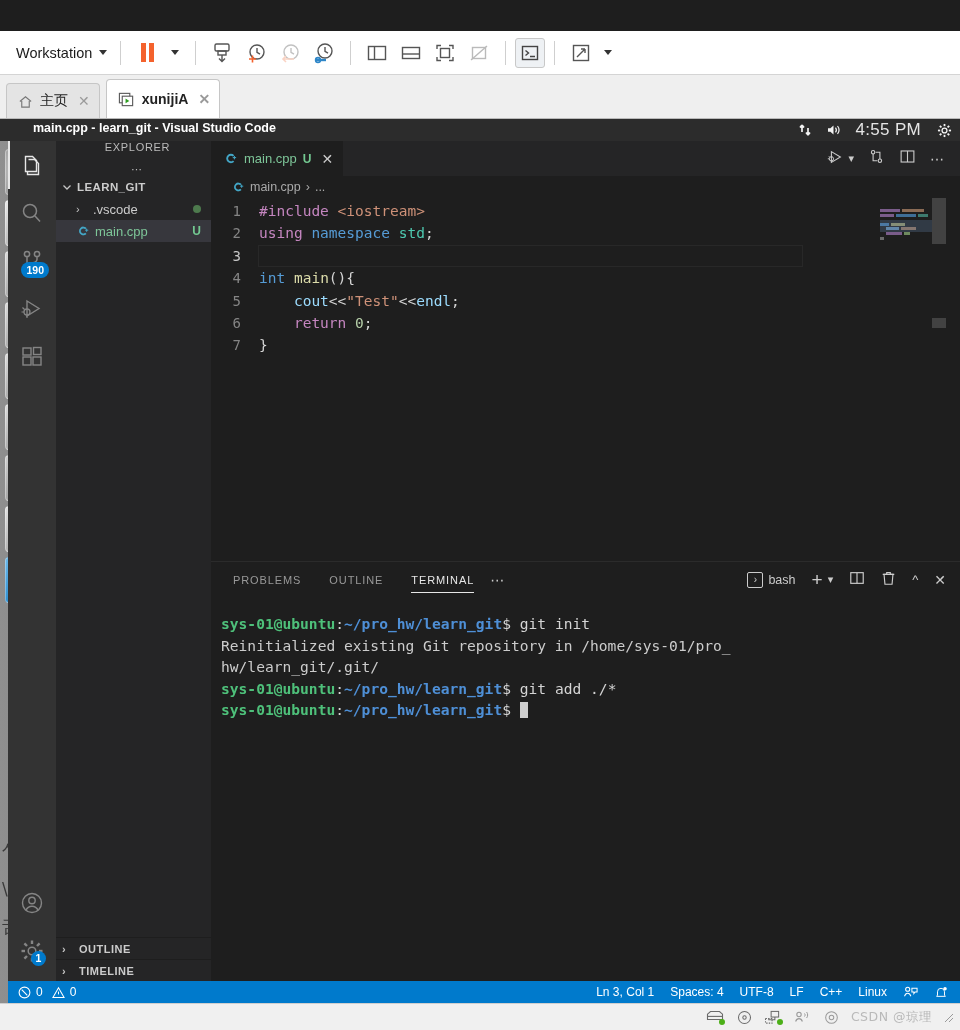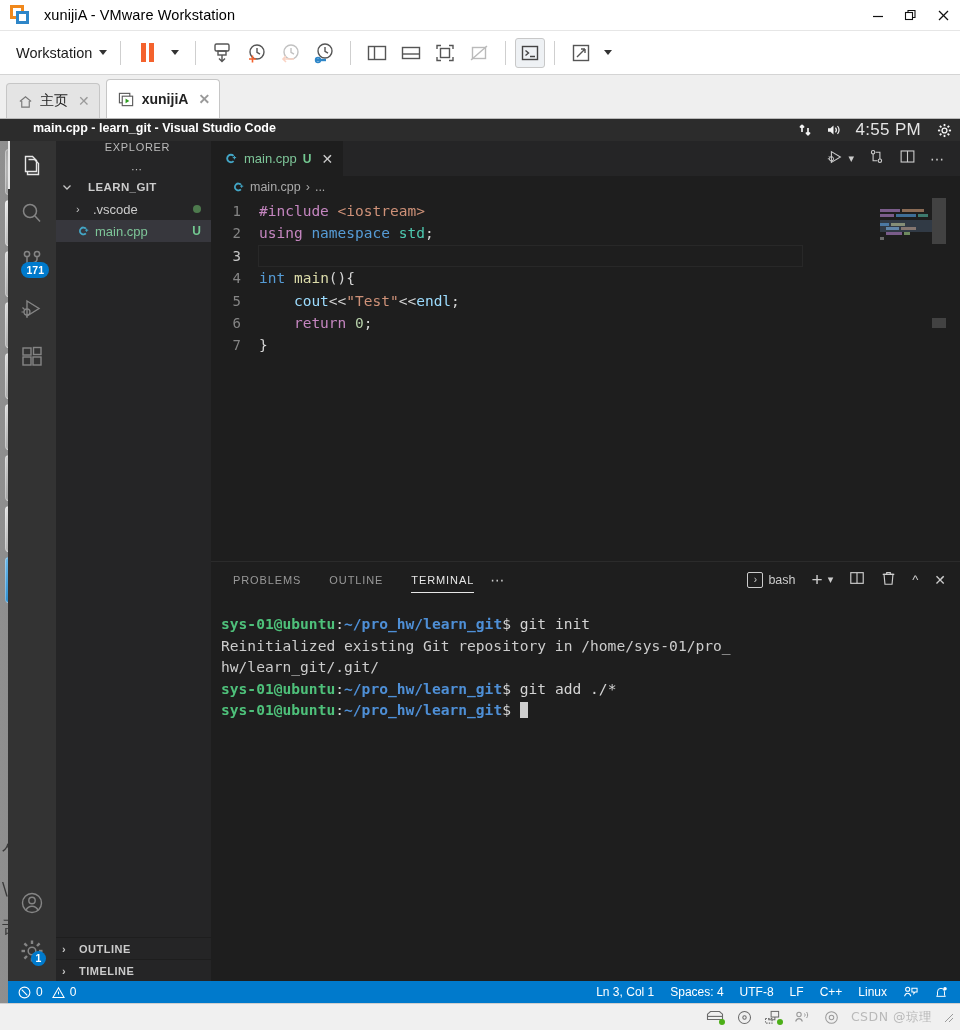--- a/index.html
+++ b/index.html
@@ -127,21 +127,21 @@
   }
   .badge.small { right:10px; bottom:9px; min-width:15px; height:15px; line-height:15px; padding:0 4px; border-radius:8px;}
   .act-bottom { position:absolute; bottom:6px; left:0; width:48px; }
 
   .sidebar { width:155px; background:#252526; position:relative; }
   .sb-head {
     height:35px; display:flex; align-items:center; justify-content:space-between;
     padding:0 12px 0 20px; color:#bbbbbb; font-size:11px; letter-spacing:.7px;flex-direction:column;
   }
   .sb-root {
-    height:22px; display:flex; align-items:center; gap:15px; padding-left:5px;
+    height:22px; display:flex; align-items:center; gap:4px; padding-left:5px;
     color:#cccccc; font-size:11.5px; font-weight:bold; letter-spacing:.4px;
   }
   .sb-row {
     height:22px; display:flex; align-items:center; padding-left:20px; padding-right:10px;
     color:#cccccc; font-size:13px; gap:5px;
   }
   .sb-row.selected { background:#37373d; }
   .sb-row .name { flex:1; }
   .chev { width:12px; color:#c5c5c5; font-size:11px; display:inline-block; }
   .dot-green { width:8px; height:8px; border-radius:50%; background:#4d7a4d; }
@@ -248,46 +248,20 @@
   .tray-ico { position:relative; width:19px; height:16px; display:flex; align-items:center; justify-content:center; }
   .tray-dot { position:absolute; right:0; bottom:0; width:6px; height:6px; border-radius:50%; background:#4caf18; }
   .watermark { color:#b9b9b9; font-size:12.5px; letter-spacing:.5px; }
   .grip { width:12px; height:12px; }
 </style>
 </head>
 <body>
 
 <div id="root">
 
-  <div class="vm-titlebar">
-    <div class="vm-logo">
-      <div class="sq1"></div>
-        <div class="sq2"></div>
-    </div>
-    <div class="vm-title">xunijiA - VMware Workstation</div>
-    <div class="win-ctrls">
-      <div class="win-btn">
-        <svg width="12" height="12" viewBox="0 0 12 12">
-            <line x1="1" y1="6.5" x2="11" y2="6.5" stroke="#111" stroke-width="1.2"></line>
-          </svg>
-      </div>
-      <div class="win-btn">
-        <svg width="13" height="13" viewBox="0 0 13 13">
-            <rect x="1.5" y="3.5" width="7" height="7" fill="none" stroke="#111" stroke-width="1.1"></rect>
-            <path d="M4 3.5V1.5h7v7H9" fill="none" stroke="#111" stroke-width="1.1"></path>
-          </svg>
-      </div>
-      <div class="win-btn">
-        <svg width="13" height="13" viewBox="0 0 13 13">
-            <line x1="2" y1="2" x2="11" y2="11" stroke="#111" stroke-width="1.2"></line>
-            <line x1="11" y1="2" x2="2" y2="11" stroke="#111" stroke-width="1.2"></line>
-          </svg>
-      </div>
-    </div>
-  </div>
 
   <div class="vm-toolbar">
     <div class="tb-menu">
       <span>Workstation</span>
       <span class="caret"></span>
     </div>
     <div class="tb-sep"></div>
     <div class="tb-item">
       <span class="pause-ico">
           <i></i>
@@ -517,21 +491,21 @@
               <line x1="16" y1="16" x2="21" y2="21.5" stroke="currentColor" stroke-width="1.5"></line>
             </svg>
           </div>
           <div class="act-item">
             <svg width="26" height="26" viewBox="0 0 26 26">
               <circle cx="8" cy="6" r="2.6" fill="none" stroke="currentColor" stroke-width="1.5"></circle>
               <circle cx="18" cy="6" r="2.6" fill="none" stroke="currentColor" stroke-width="1.5"></circle>
               <circle cx="8" cy="19" r="2.6" fill="none" stroke="currentColor" stroke-width="1.5"></circle>
               <path d="M8 8.6v7.8M18 8.6v3c0 3-4 3.5-7 4" fill="none" stroke="currentColor" stroke-width="1.5"></path>
             </svg>
-            <span class="badge">171</span>
+            <span class="badge">190</span>
           </div>
           <div class="act-item">
             <svg width="26" height="26" viewBox="0 0 26 26">
               <path d="M8 5l12 7.5L8 20z" fill="none" stroke="currentColor" stroke-width="1.4"></path>
               <circle cx="8" cy="16" r="3" fill="none" stroke="currentColor" stroke-width="1.3"></circle>
               <path d="M5 16H2.5M8 19.5V22M5.5 13.5l-2-2" stroke="currentColor" stroke-width="1.2"></path>
             </svg>
           </div>
           <div class="act-item">
             <svg width="26" height="26" viewBox="0 0 26 26">

